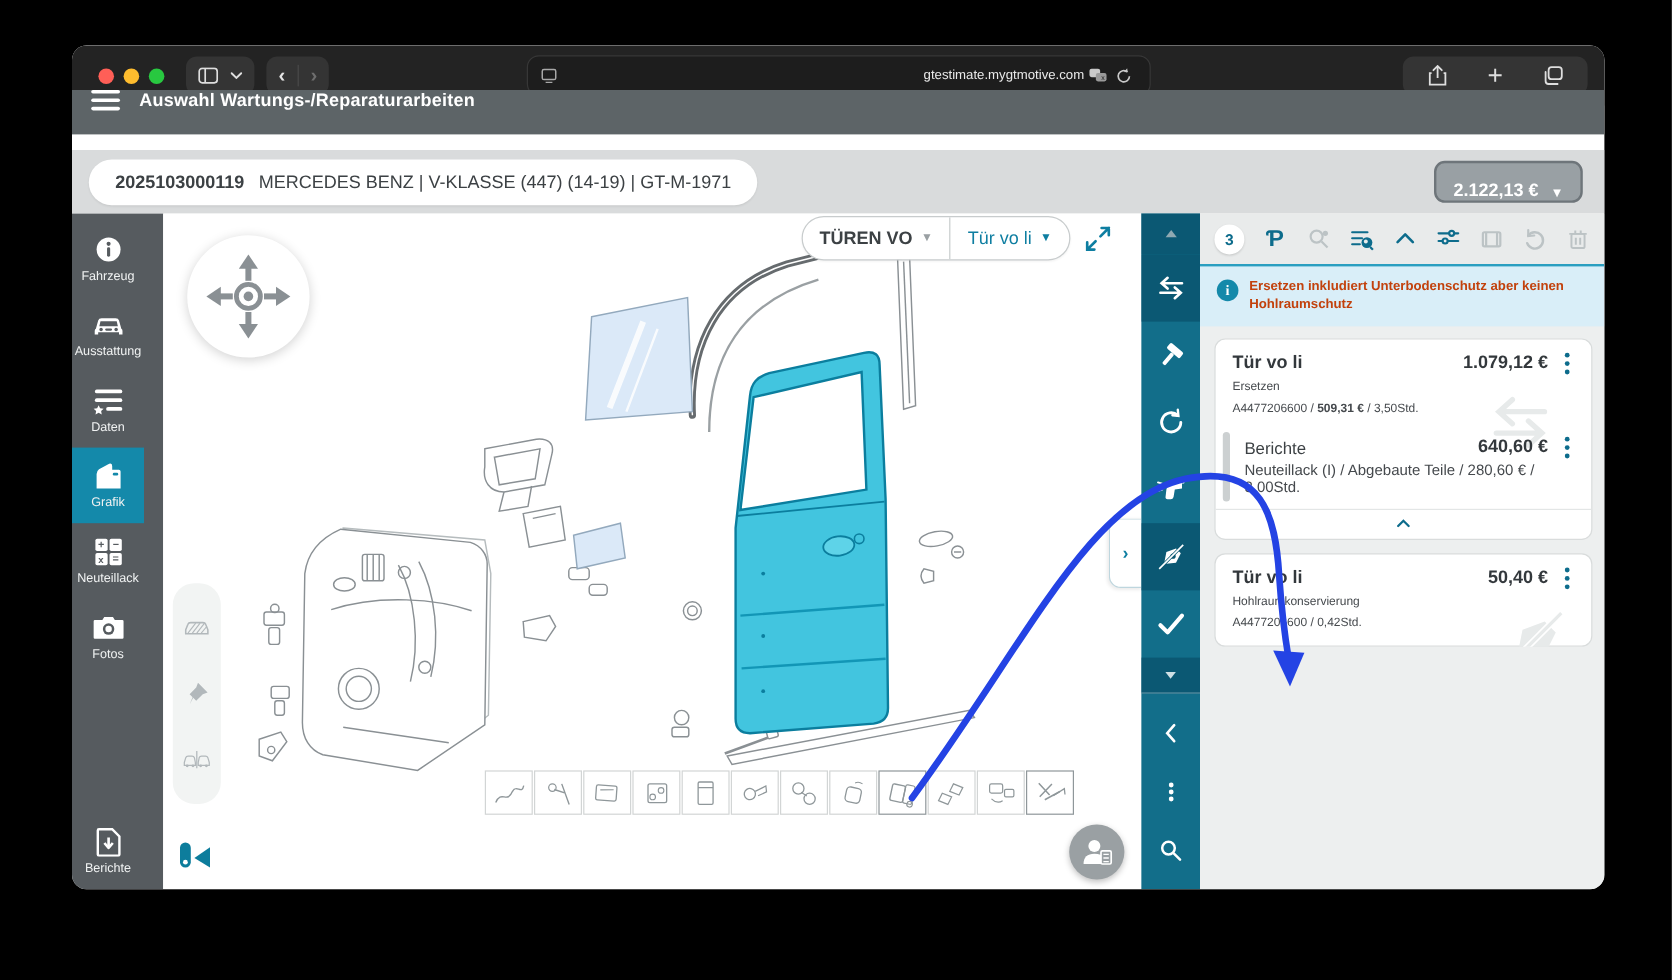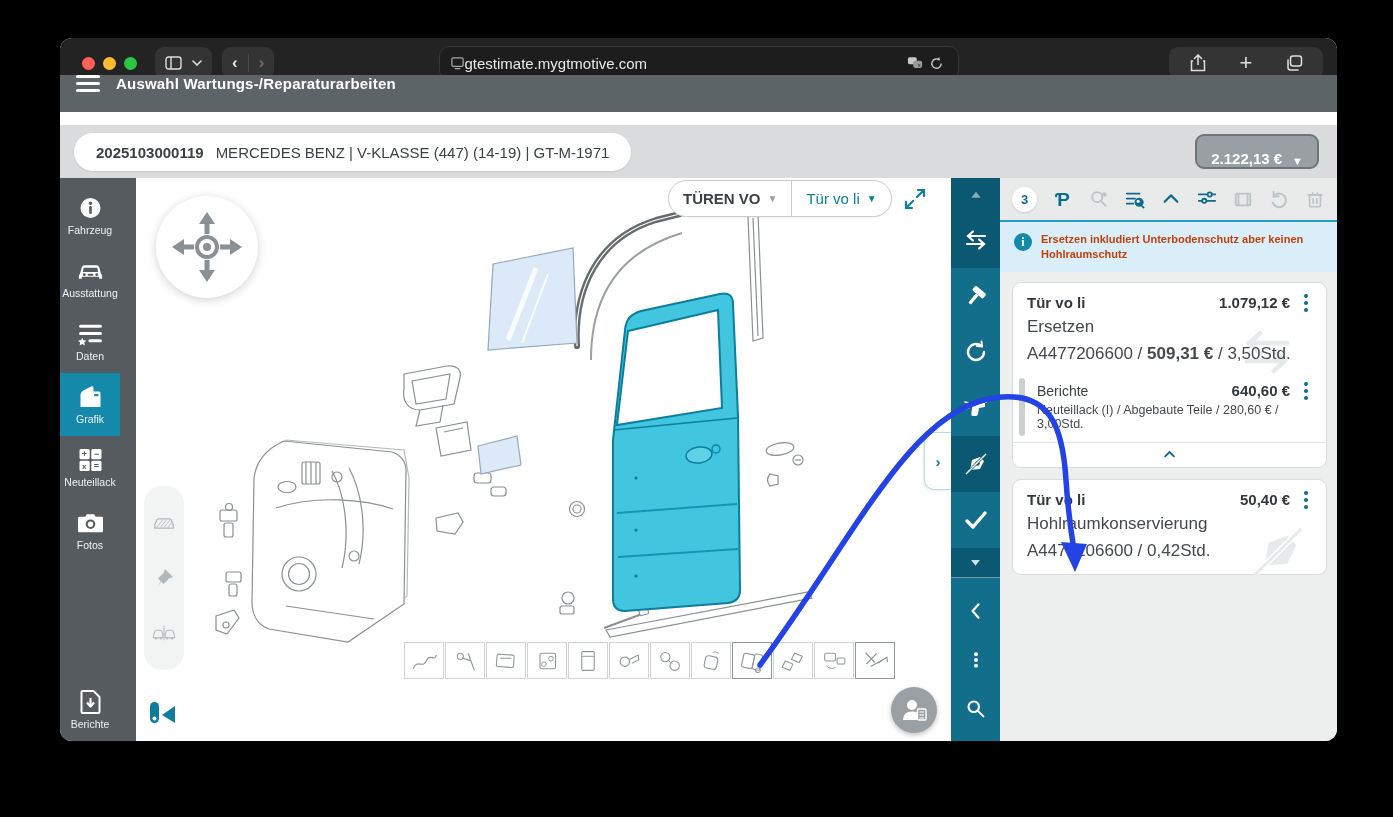--- a/index.html
+++ b/index.html
@@ -8,21 +8,21 @@
 
   
   .chrome { position:absolute; left:0; top:0; width:100%; height:50px; background:#232323; display:flex; align-items:center; padding:0 14px; }
   .lights { display:flex; gap:8px; margin-left:8px; }
   .light { width:13px; height:13px; border-radius:50%; }
   .pill { background:#343434; border-radius:9px; height:32px; display:flex; align-items:center; padding:0 10px; gap:10px; color:#cfcfcf; }
   .pill + .pill { margin-left:10px; }
   .chrome .chev { font-size:17px; font-weight:700; color:#e6e6e6; }
   .chrome .chev.dis { color:#6e6e6e; }
   .urlbar { position:absolute; left:50%; transform:translateX(-50%); width:520px; height:34px; background:#1d1d1d; border:1px solid #373737; border-radius:10px; display:flex; align-items:center; padding:0 10px; }
-  .urlbar .url { flex:1; text-align:left; color:#e9e9e9; font-size:15px; }
+  .urlbar .url { flex:1; text-align:right; color:#e9e9e9; font-size:11px; }
   .right-cluster { margin-left:auto; }
   .icon-btn { display:inline-flex; align-items:center; justify-content:center; width:30px; height:30px; color:#dedede; }
 
   
   .appbar { position:absolute; top:37px; left:0; width:100%; height:37px; background:#5d6467; display:flex; align-items:flex-start; padding:0 16px; }
   .burger { width:24px; display:flex; flex-direction:column; gap:4px; cursor:pointer; }
   .burger span { height:3px; background:#fff; border-radius:2px; }
   .appbar h1 { color:#fff; font-size:15px; font-weight:700; margin-left:16px; letter-spacing:.2px; }
 
   
@@ -88,21 +88,21 @@
   .banner { background:#d9eef8; border-top:2px solid #2a9ec0; padding:10px 14px; display:flex; gap:9px; flex:none; }
   .banner .info-ic { flex:none; width:18px; height:18px; border-radius:50%; background:#1489aa; color:#fff; font-size:12px; font-weight:700; display:flex; align-items:center; justify-content:center; font-family:"Liberation Serif", serif; margin-top:1px; }
   .banner p { font-size:11px; font-weight:700; color:#c2410c; line-height:1.35; }
   .cards { padding:10px 10px 0 12px; display:flex; flex-direction:column; gap:11px; overflow:hidden; }
   .card { background:#fff; border:1px solid #d9dcdc; border-radius:9px; position:relative; }
   .card .row1 { display:flex; align-items:center; padding:11px 10px 5px 14px; position:relative; z-index:1; }
   .card .title { font-size:15px; font-weight:700; color:#33383c; }
   .card .price { margin-left:auto; font-size:15px; font-weight:700; color:#33383c; }
   .dots { width:20px; display:flex; flex-direction:column; align-items:center; gap:3px; margin-left:6px; cursor:pointer; }
   .dots i { width:4px; height:4px; border-radius:50%; background:#0d6c8c; }
-  .card .line { padding:0 14px 7px; font-size:17px; color:#45494d; position:relative; z-index:1; }
+  .card .line { padding:0 14px 7px; font-size:10px; color:#45494d; position:relative; z-index:1; }
   .card .line b { font-weight:700; }
   .subrow { position:relative; padding-top:4px; }
   .sub-indent { position:absolute; left:6px; top:2px; bottom:6px; width:6px; background:#ccd0d1; border-radius:3px; }
   .subrow .row1 { padding:2px 10px 3px 24px; }
   .subrow .title { font-weight:400; font-size:14px; color:#3c4144; }
   .subrow .line { padding-left:24px; font-size:12.5px; }
   .collapse { border-top:1px solid #e3e6e6; height:25px; display:flex; align-items:center; justify-content:center; color:#0d6c8c; cursor:pointer; }
   .watermark { position:absolute; right:16px; color:#e7eaea; z-index:0; }
 
   

